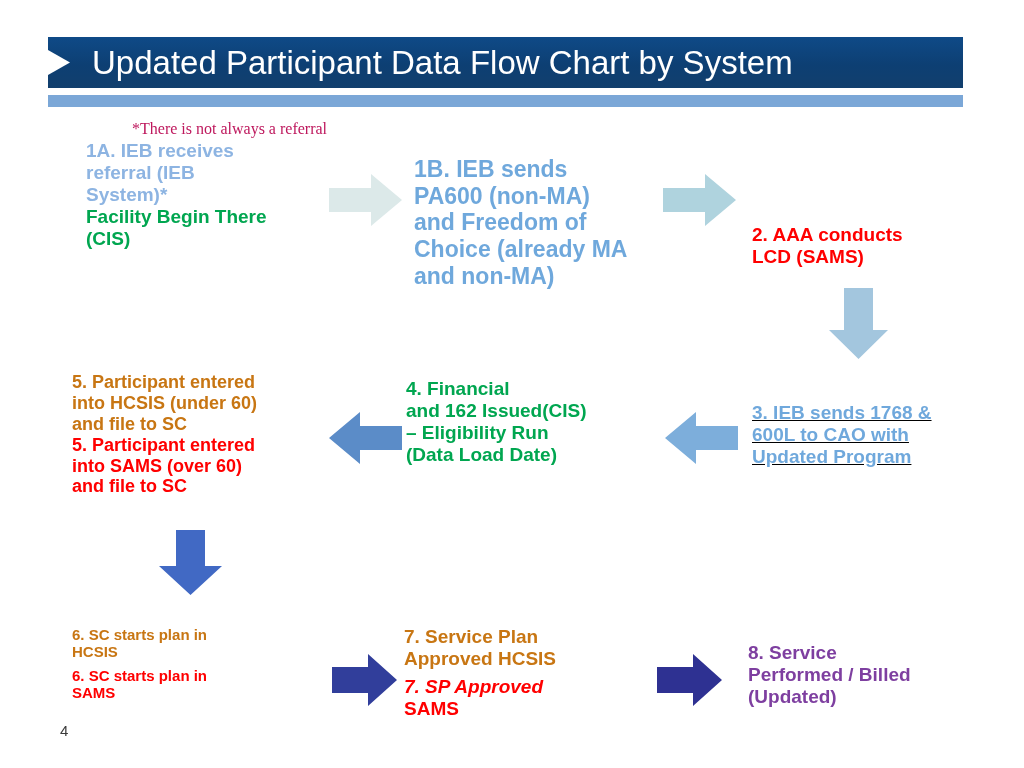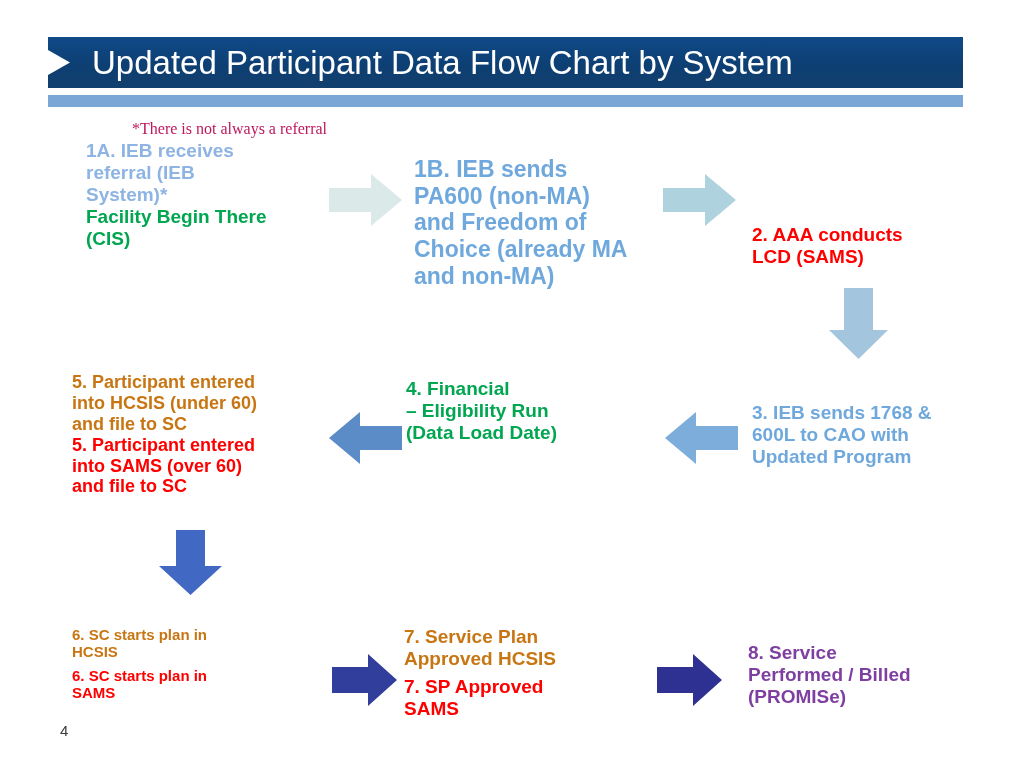--- a/index.html
+++ b/index.html
@@ -145,34 +145,35 @@
     <div class="c-red">2. AAA conducts</div>
     <div class="c-red">LCD (SAMS)</div>
   </div>
 
   <div class="arrow" style="left:828px; top:288px;">
     <svg width="62" height="72" viewBox="0 0 62 72">
       <polygon points="16,0 45,0 45,42 60,42 30.5,71 1,42 16,42" fill="#A3C6DE"></polygon>
     </svg>
   </div>
 
-  <div class="tblock" style="left:752px; top:402px; width:224px; font-size:19px;">
+  <div class="tblock" style="left:752px; top:402px; width:224px; font-size:19px;text-decoration:underline;">
     <div class="c-blue">3. IEB sends 1768 &amp;</div>
     <div class="c-blue">600L to CAO with</div>
     <div class="c-blue">Updated Program</div>
   </div>
 
   <div class="arrow" style="left:665px; top:410px;">
     <svg width="74" height="56" viewBox="0 0 74 56">
       <polygon points="73,16 31,16 31,2 0,28 31,54 31,40 73,40" fill="#7DAEDB"></polygon>
     </svg>
   </div>
 
   <div class="tblock" style="left:406px; top:378px; width:240px; font-size:19px;">
     <div class="c-green">4. Financial</div>
+    <div class="c-green">and 162 Issued(CIS)</div>
     <div class="c-green">– Eligibility Run</div>
     <div class="c-green">(Data Load Date)</div>
   </div>
 
   <div class="arrow" style="left:329px; top:410px;">
     <svg width="74" height="56" viewBox="0 0 74 56">
       <polygon points="73,16 31,16 31,2 0,28 31,54 31,40 73,40" fill="#5B8CC8"></polygon>
     </svg>
   </div>
 
@@ -200,31 +201,31 @@
 
   <div class="arrow" style="left:332px; top:652px;">
     <svg width="66" height="56" viewBox="0 0 66 56">
       <polygon points="0,15 36,15 36,2 65,28 36,54 36,41 0,41" fill="#313E9B"></polygon>
     </svg>
   </div>
 
   <div class="tblock" style="left:404px; top:626px; width:232px; font-size:19px;">
     <div class="c-orange">7. Service Plan</div>
     <div class="c-orange">Approved HCSIS</div>
-    <div class="c-red" style="margin-top:6px;">7. SP Approved</div>
+    <div class="c-red" style="margin-top:6px;font-style:italic;">7. SP Approved</div>
     <div class="c-red">SAMS</div>
   </div>
 
   <div class="arrow" style="left:657px; top:652px;">
     <svg width="66" height="56" viewBox="0 0 66 56">
       <polygon points="0,15 36,15 36,2 65,28 36,54 36,41 0,41" fill="#2E3192"></polygon>
     </svg>
   </div>
 
   <div class="tblock" style="left:748px; top:642px; width:228px; font-size:19px;">
     <div class="c-purple">8. Service</div>
     <div class="c-purple">Performed / Billed</div>
-    <div class="c-purple">(PROMISe)</div>
+    <div class="c-purple">(Updated)</div>
   </div>
 
   <div class="page-num">4</div>
 
 </div>
 
 </body></html>

